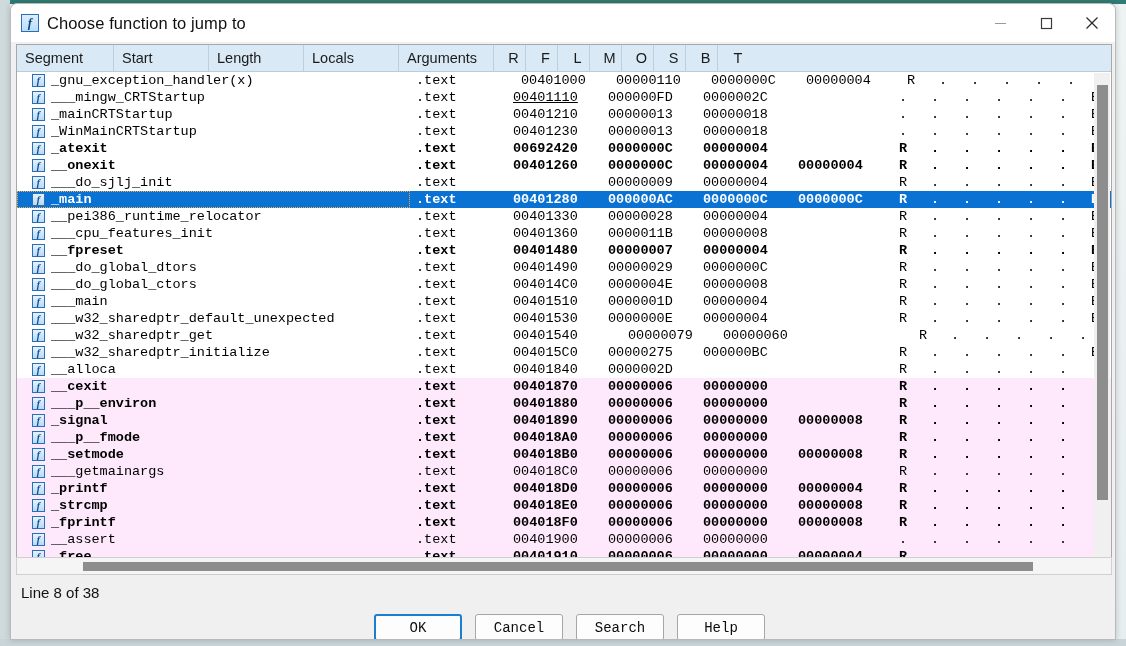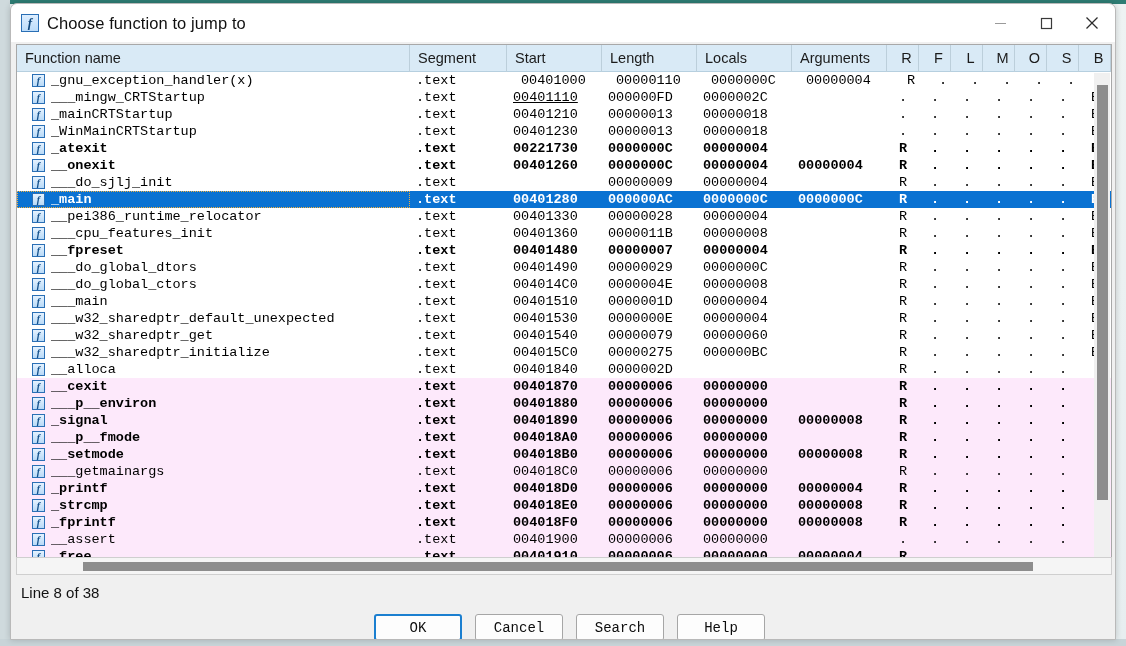--- a/index.html
+++ b/index.html
@@ -242,21 +242,20 @@
           <svg width="14" height="14" viewBox="0 0 14 14">
               <line x1="1.5" y1="1.5" x2="12.5" y2="12.5" stroke="#2c2c2c" stroke-width="1.3"></line>
               <line x1="12.5" y1="1.5" x2="1.5" y2="12.5" stroke="#2c2c2c" stroke-width="1.3"></line>
             </svg>
         </div>
       </div>
     </div>
 
     <div class="listwrap">
       <div class="hdrrow" id="hdrrow">
-          <div class="hdrcell" style="width: 393px; flex: 0 0 393px;">Function name</div>
           <div class="hdrcell" style="width: 97px; flex: 0 0 97px;">Segment</div>
           <div class="hdrcell" style="width: 95px; flex: 0 0 95px;">Start</div>
           <div class="hdrcell" style="width: 95px; flex: 0 0 95px;">Length</div>
           <div class="hdrcell" style="width: 95px; flex: 0 0 95px;">Locals</div>
           <div class="hdrcell" style="width: 95px; flex: 0 0 95px;">Arguments</div>
           <div class="hdrcell" style="width: 32px; flex: 0 0 32px; text-align: center;">R</div>
           <div class="hdrcell" style="width: 32px; flex: 0 0 32px; text-align: center;">F</div>
           <div class="hdrcell" style="width: 32px; flex: 0 0 32px; text-align: center;">L</div>
           <div class="hdrcell" style="width: 32px; flex: 0 0 32px; text-align: center;">M</div>
           <div class="hdrcell" style="width: 32px; flex: 0 0 32px; text-align: center;">O</div>
@@ -336,21 +335,21 @@
             <div class="cell flag" style="width: 32px; flex: 0 0 32px;">.</div>
             <div class="cell flag" style="width: 32px; flex: 0 0 32px;">.</div>
             <div class="cell flag" style="width: 32px; flex: 0 0 32px;">B</div>
           </div>
           <div class="row bold">
             <div class="cell fname" style="width: 393px; flex: 0 0 393px;">
               <span class="fico">f</span>
               <span>_atexit</span>
             </div>
             <div class="cell" style="width: 97px; flex: 0 0 97px;">.text</div>
-            <div class="cell" style="width: 95px; flex: 0 0 95px;">00221730</div>
+            <div class="cell" style="width: 95px; flex: 0 0 95px;">00692420</div>
             <div class="cell" style="width: 95px; flex: 0 0 95px;">0000000C</div>
             <div class="cell" style="width: 95px; flex: 0 0 95px;">00000004</div>
             <div class="cell" style="width: 95px; flex: 0 0 95px;"></div>
             <div class="cell flag" style="width: 32px; flex: 0 0 32px;">R</div>
             <div class="cell flag" style="width: 32px; flex: 0 0 32px;">.</div>
             <div class="cell flag" style="width: 32px; flex: 0 0 32px;">.</div>
             <div class="cell flag" style="width: 32px; flex: 0 0 32px;">.</div>
             <div class="cell flag" style="width: 32px; flex: 0 0 32px;">.</div>
             <div class="cell flag" style="width: 32px; flex: 0 0 32px;">.</div>
             <div class="cell flag" style="width: 32px; flex: 0 0 32px;">B</div>
@@ -535,21 +534,21 @@
             <div class="cell flag" style="width: 32px; flex: 0 0 32px;">.</div>
             <div class="cell flag" style="width: 32px; flex: 0 0 32px;">B</div>
           </div>
           <div class="row">
             <div class="cell fname" style="width: 393px; flex: 0 0 393px;">
               <span class="fico">f</span>
               <span>___w32_sharedptr_get</span>
             </div>
             <div class="cell" style="width: 97px; flex: 0 0 97px;">.text</div>
             <div class="cell" style="width: 95px; flex: 0 0 95px;">00401540</div>
-            <div class="cell" style="width: 95px; flex: 0 0 95px;">00000079</div>
+            <div class="cell" style="width: 95px; flex: 0 0 95px; margin-left: 20px;">00000079</div>
             <div class="cell" style="width: 95px; flex: 0 0 95px;">00000060</div>
             <div class="cell" style="width: 95px; flex: 0 0 95px;"></div>
             <div class="cell flag" style="width: 32px; flex: 0 0 32px;">R</div>
             <div class="cell flag" style="width: 32px; flex: 0 0 32px;">.</div>
             <div class="cell flag" style="width: 32px; flex: 0 0 32px;">.</div>
             <div class="cell flag" style="width: 32px; flex: 0 0 32px;">.</div>
             <div class="cell flag" style="width: 32px; flex: 0 0 32px;">.</div>
             <div class="cell flag" style="width: 32px; flex: 0 0 32px;">.</div>
             <div class="cell flag" style="width: 32px; flex: 0 0 32px;">B</div>
           </div>

